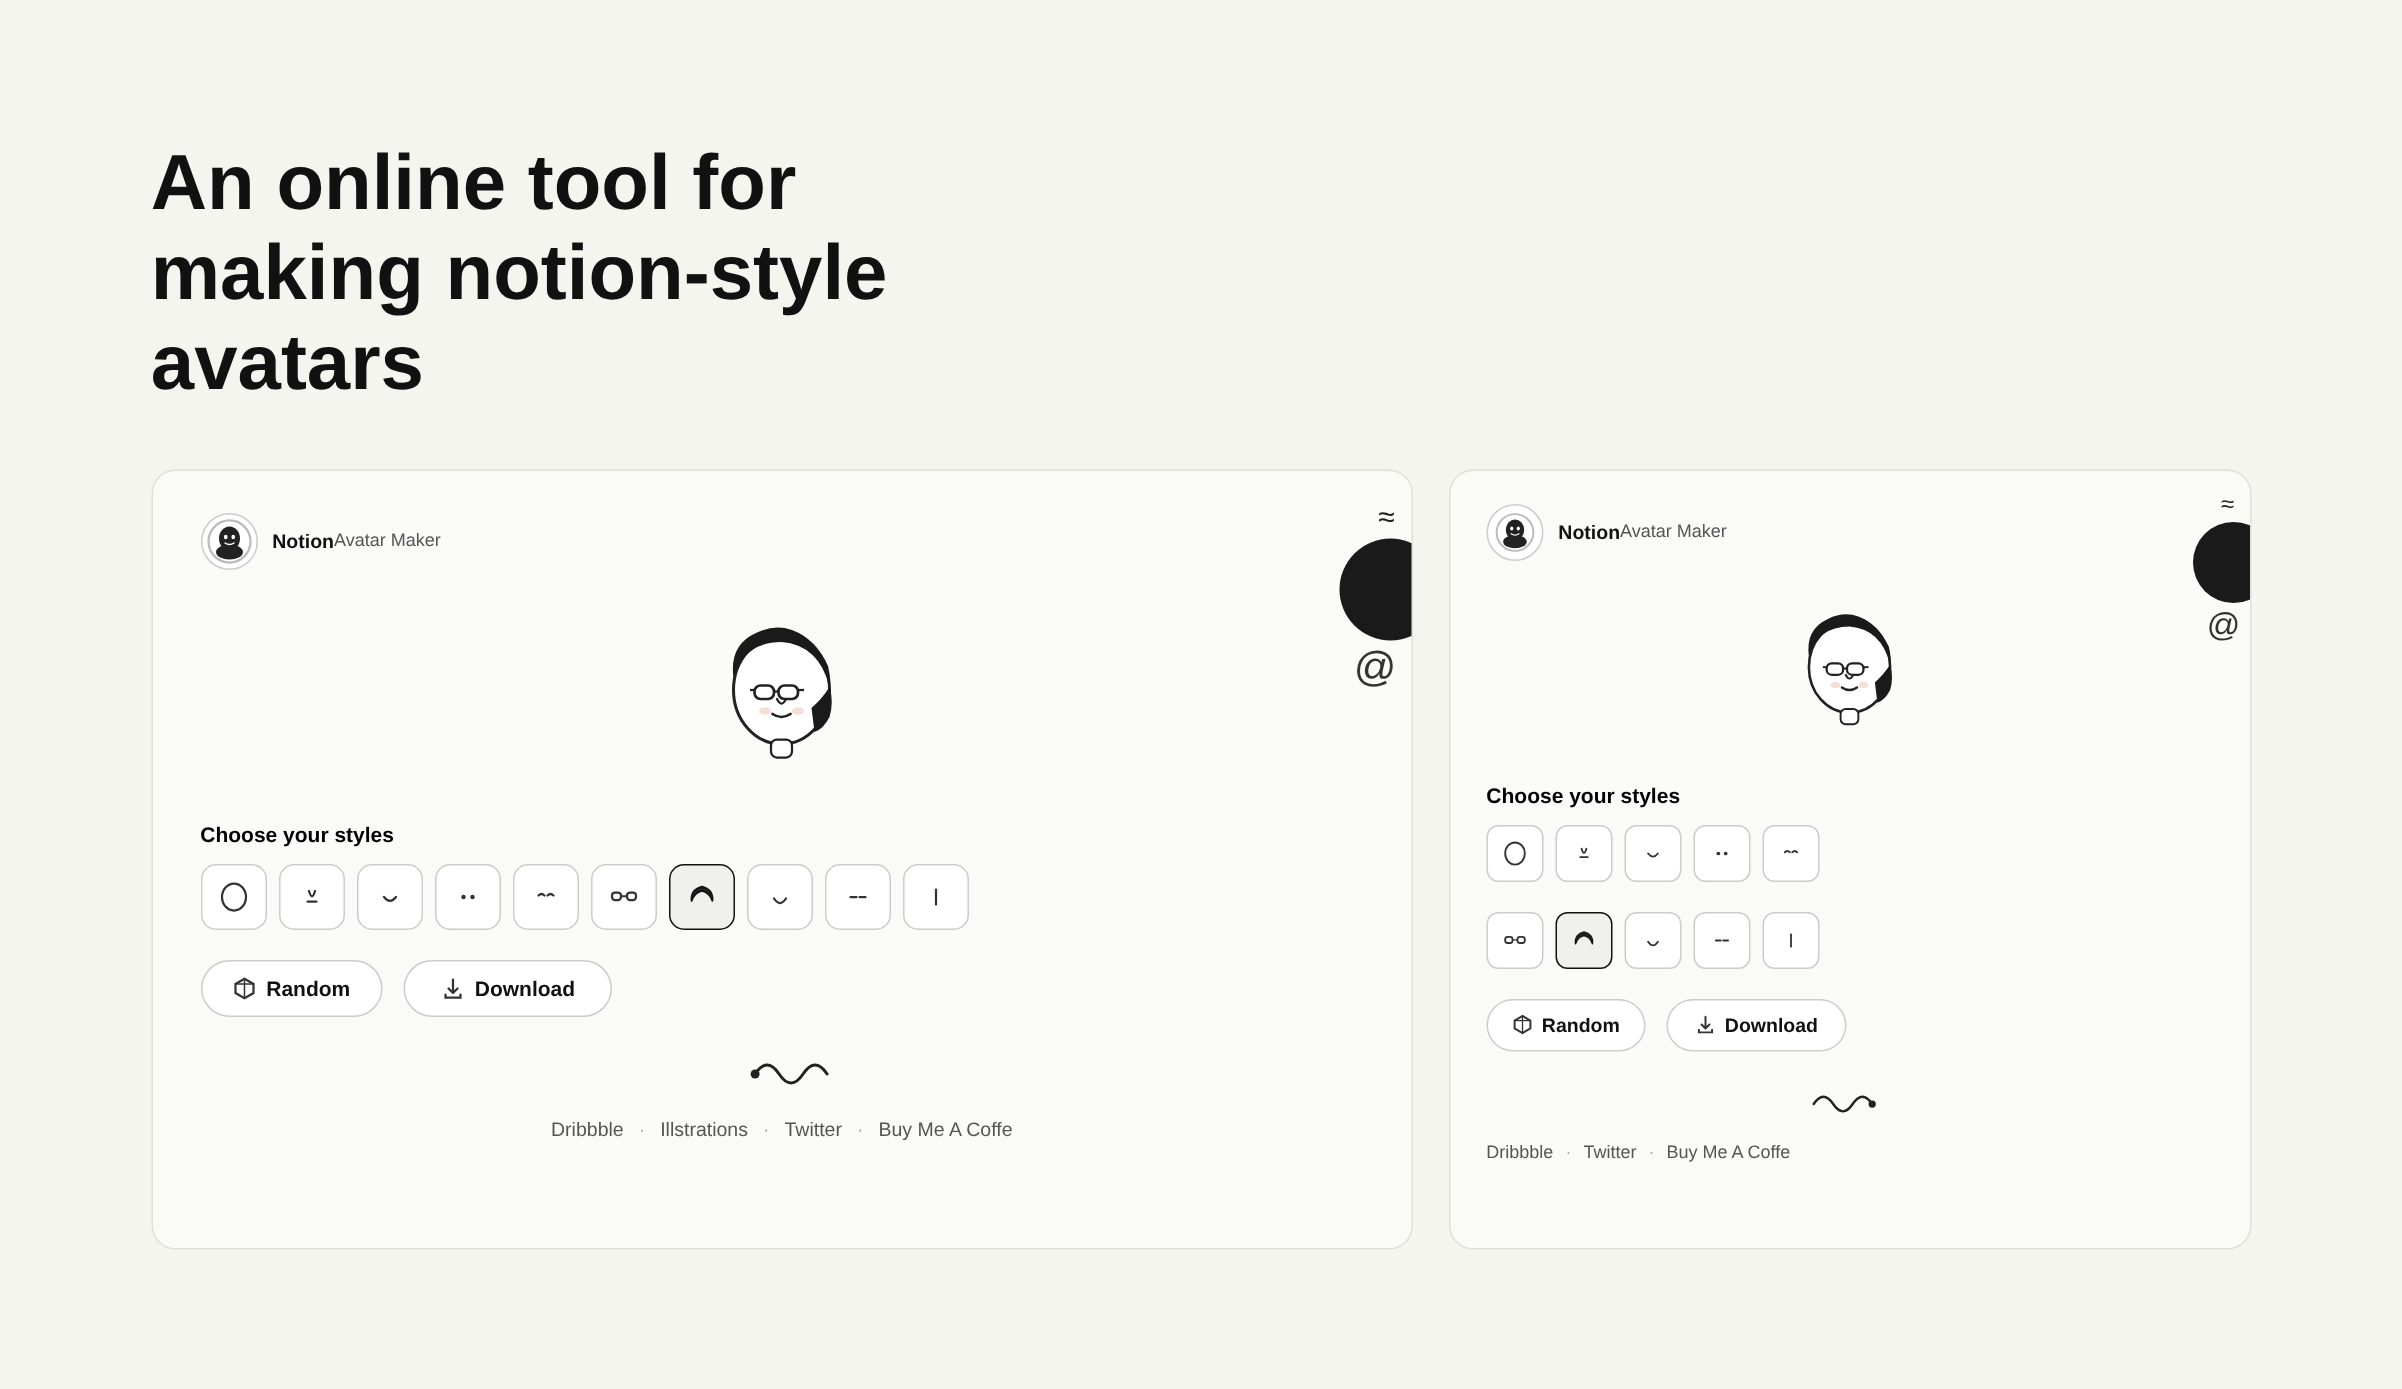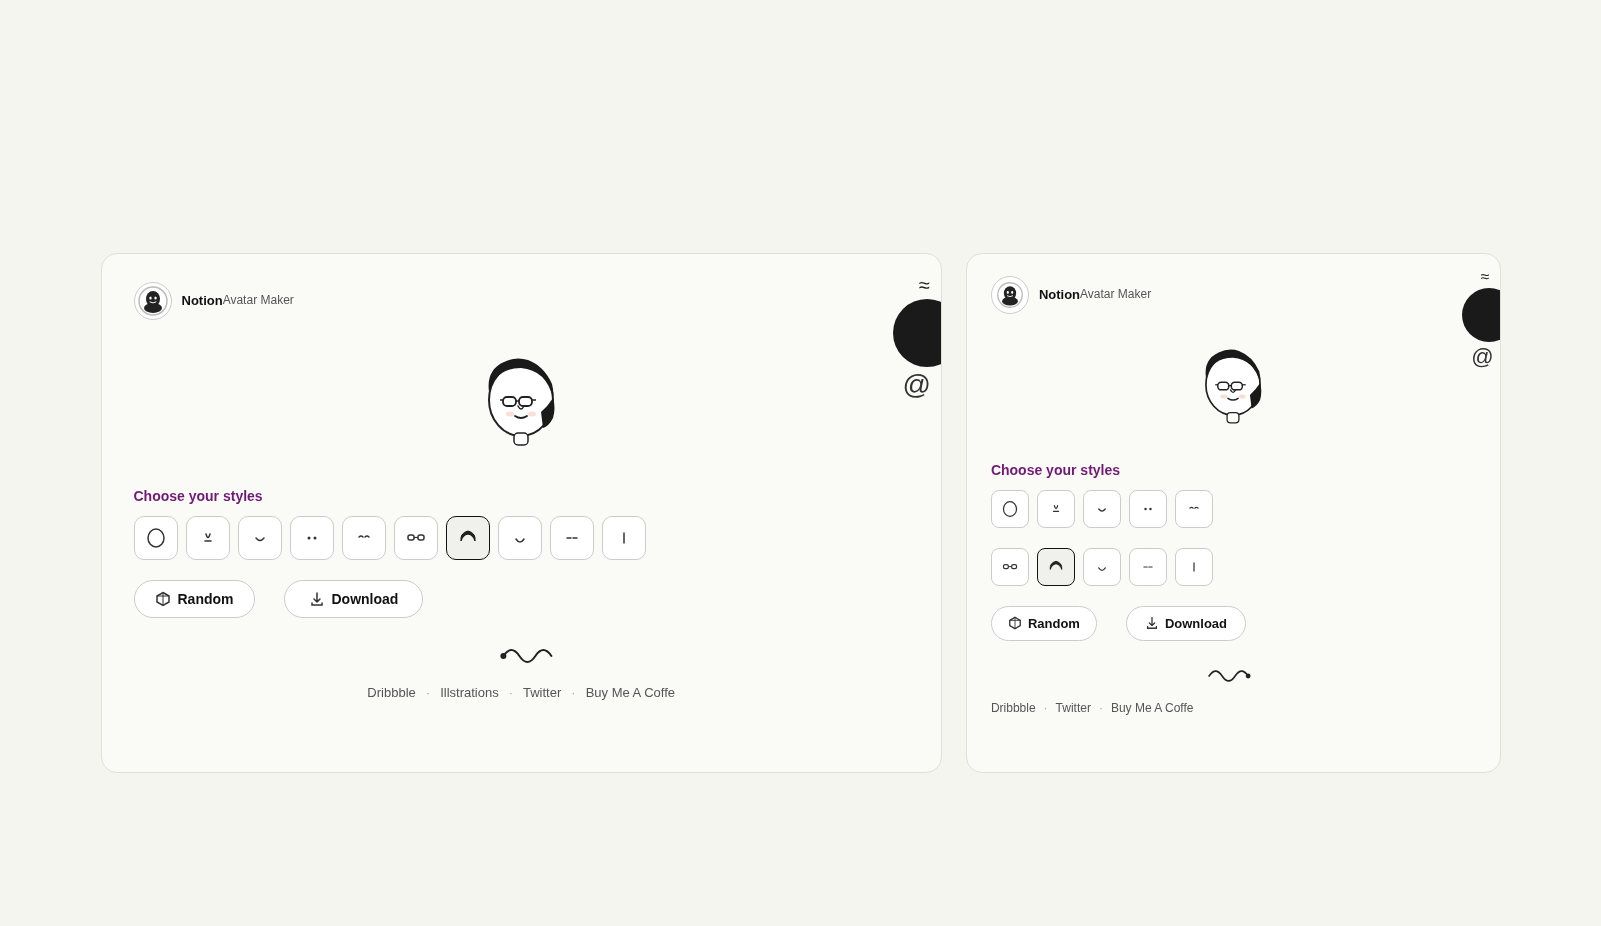--- a/index.html
+++ b/index.html
@@ -137,21 +137,21 @@
     .avatar-display {
       display: flex;
       justify-content: center;
       margin: 20px 0 18px 0;
     }
 
     
     .section-label {
       font-size: 14px;
       font-weight: 600;
-      color: #701a75;
+      color: #000000;
       margin-bottom: 12px;
     }
 
     
     .style-grid {
       display: flex;
       flex-wrap: wrap;
       gap: 8px;
       margin-bottom: 20px;
     }
@@ -186,21 +186,21 @@
       color: #333;
     }
     .style-btn-sm.active {
       border-color: #111;
       background: #f0f0ec;
     }
 
     
     .action-row {
       display: flex;
-      gap: 29px;
+      gap: 14px;
       margin-bottom: 18px;
     }
     .btn-random {
       display: flex;
       align-items: center;
       gap: 7px;
       padding: 10px 20px;
       border-radius: 50px;
       border: 1.5px solid #ccc;
       background: #fff;
@@ -289,21 +289,22 @@
       justify-content: flex-start;
       font-size: 12px;
       color: #555;
     }
   </style>
 </head>
 <body>
 
 <div class="page-wrapper">
   <h1 class="headline">
-    <br>
+    <span>An online tool for</span><br>
+    <span>making notion-style avatars</span>
   </h1>
 
   <div class="cards-row">
 
     <div class="card-large">
 
       <div class="logo-area">
         <div class="logo-avatar-icon">
           <svg width="32" height="32" viewBox="0 0 32 32" fill="none" xmlns="http://www.w3.org/2000/svg">
             <circle cx="16" cy="16" r="14" fill="#fff" stroke="#bbb" stroke-width="1.5"></circle>

